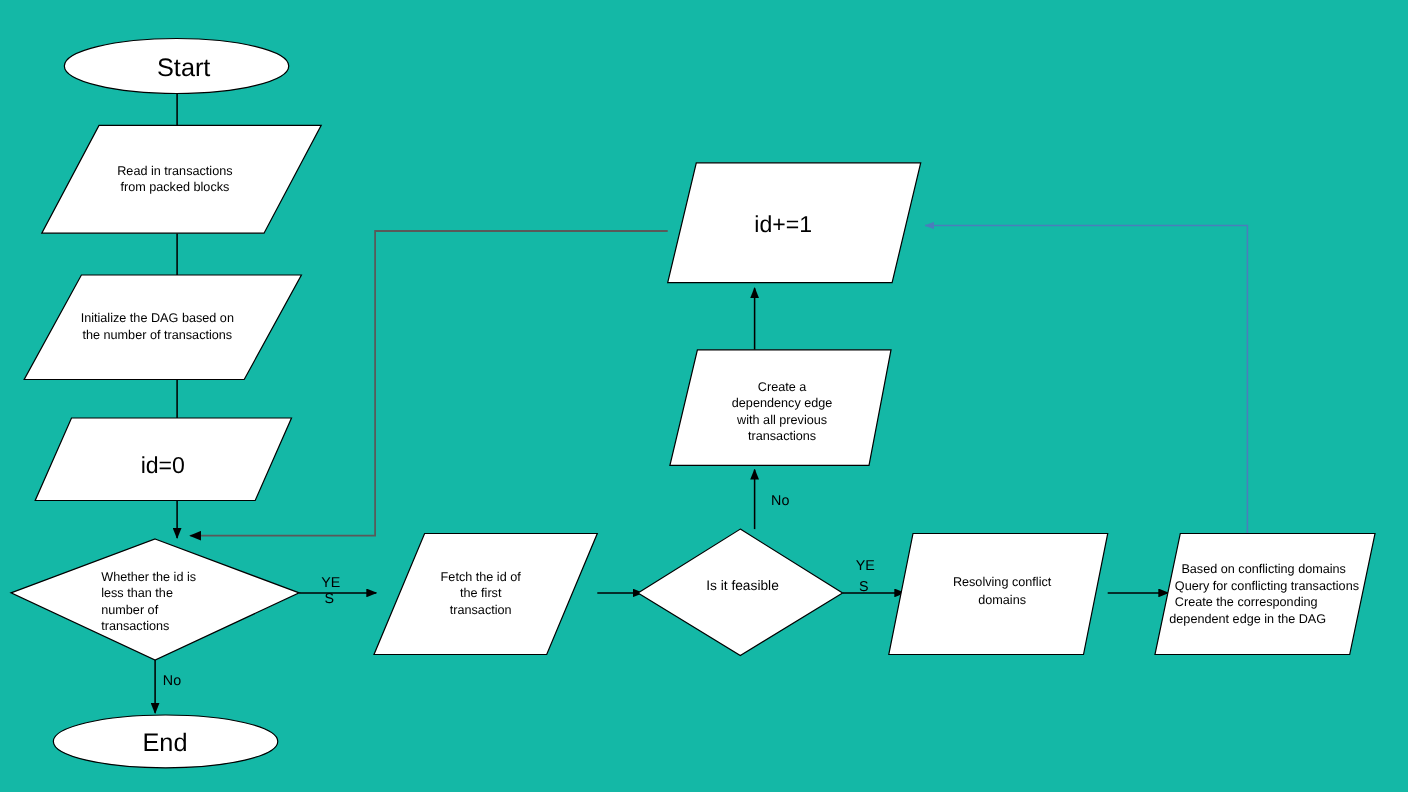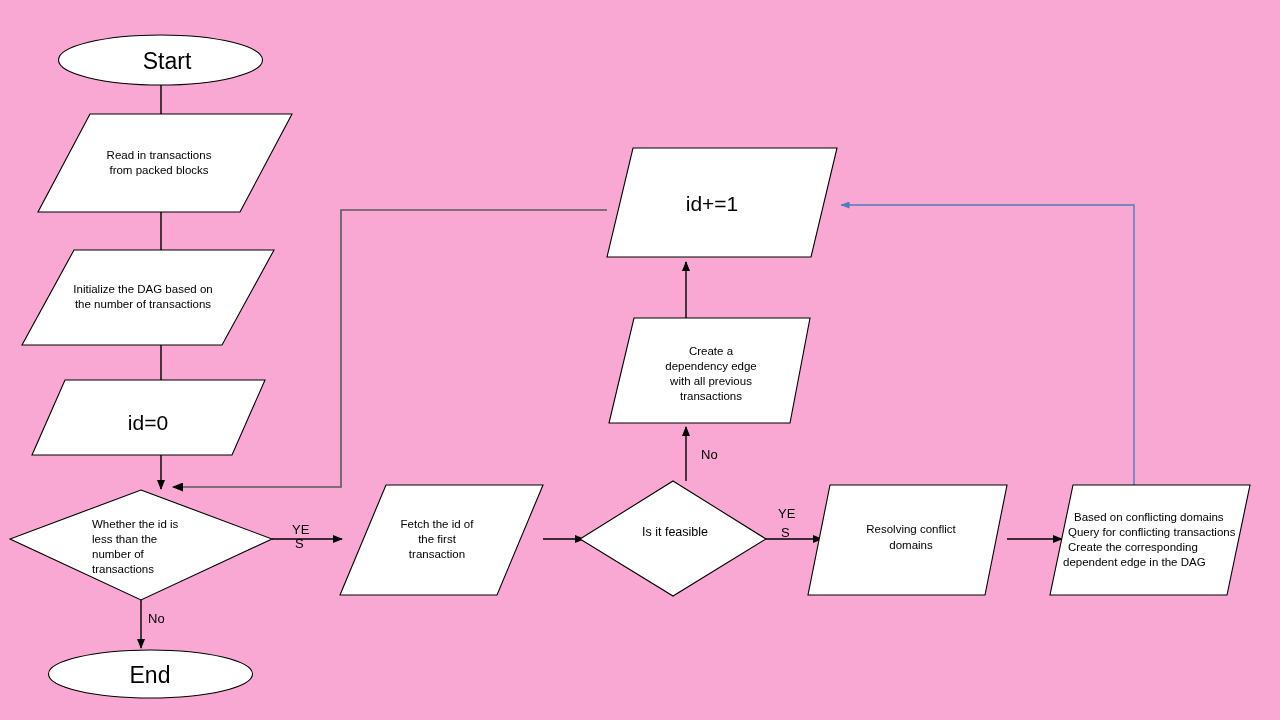--- a/index.html
+++ b/index.html
@@ -5,21 +5,21 @@
 <style>
   html, body {
     margin: 0;
     padding: 0;
     background: #ffffff;
   }
   #canvas {
     position: relative;
     width: 1280px;
     height: 720px;
-    background: #f9a8d4;
+    background: #14b8a6;
     overflow: hidden;
     font-family: "Liberation Sans", sans-serif;
   }
   svg#flow {
     position: absolute;
     left: 0;
     top: 0;
     width: 1280px;
     height: 720px;
     display: block;

